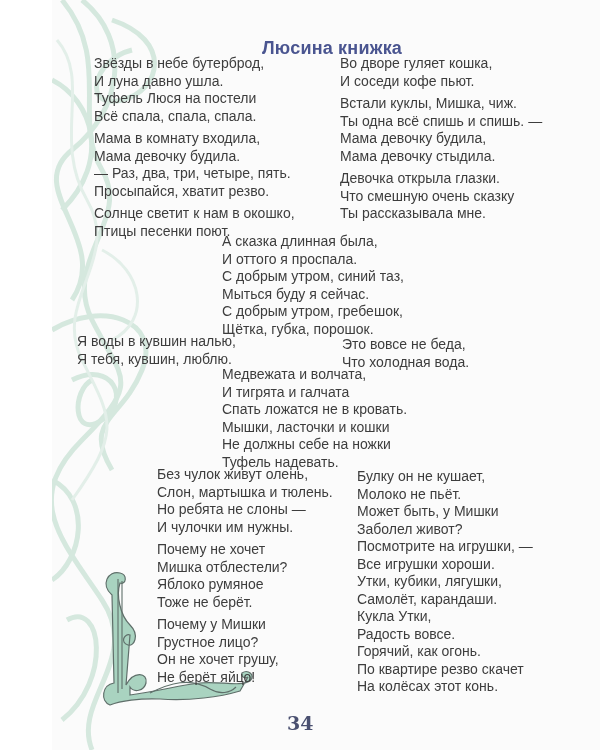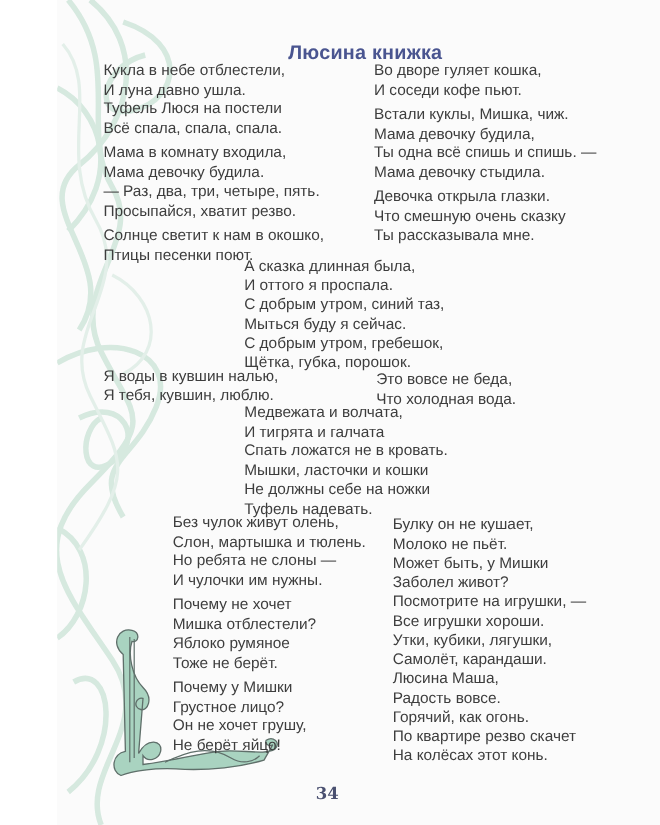--- a/index.html
+++ b/index.html
@@ -16,21 +16,21 @@
   .ornament { position: absolute; left: 52px; top: 0; width: 190px; height: 750px; }
   .title {
     position: absolute; left: 262px; top: 38px;
     font-weight: bold; font-size: 18px; color: #4a5590; letter-spacing: 0.2px;
   }
   .stanza { position: absolute; font-size: 14px; line-height: 17.5px; white-space: nowrap; }
   .stanza div { margin: 0; }
   .gap { height: 5px; }
   .pagenum {
     position: absolute; left: 287px; top: 712px;
-    font-family: "DejaVu Serif", serif; font-weight: bold; font-size: 15px; color: #4a5070;
+    font-family: "DejaVu Serif", serif; font-weight: bold; font-size: 19px; color: #4a5070;
   }
 </style>
 </head>
 <body>
 
 <div class="page"></div>
 
 <svg class="ornament" viewBox="0 0 190 750" xmlns="http://www.w3.org/2000/svg">
   <g fill="none" stroke="#cfe5da" stroke-width="5" opacity="0.85">
     <path d="M10 0 C 60 60, 20 120, 50 170 S 10 260, 40 320 S 90 380, 30 440 S 10 540, 50 600 S 20 700, 40 750"></path>
@@ -56,21 +56,21 @@
     <path d="M28 14 L 28 128"></path>
     <path d="M32 16 L 32 124"></path>
     <path d="M60 128 C 80 118, 100 112, 120 124 C 130 130, 140 128, 146 122"></path>
   </g>
 </svg>
 
 <div class="title">Люсина книжка</div>
 
 <div class="stanza" style="left:94px;top:55px">
   <div>
-    <div>Кукла в небе отблестели,</div>
+    <div>Звёзды в небе бутерброд,</div>
     <div>И луна давно ушла.</div>
     <div>Туфель Люся на постели</div>
     <div>Всё спала, спала, спала.</div>
   </div>
   <div class="gap"></div>
   <div>
     <div>Мама в комнату входила,</div>
     <div>Мама девочку будила.</div>
     <div>— Раз, два, три, четыре, пять.</div>
     <div>Просыпайся, хватит резво.</div>
@@ -83,42 +83,42 @@
 </div>
 
 <div class="stanza" style="left:340px;top:55px">
   <div>
     <div>Во дворе гуляет кошка,</div>
     <div>И соседи кофе пьют.</div>
   </div>
   <div class="gap"></div>
   <div>
     <div>Встали куклы, Мишка, чиж.</div>
+    <div>Ты одна всё спишь и спишь. —</div>
     <div>Мама девочку будила,</div>
-    <div>Ты одна всё спишь и спишь. —</div>
     <div>Мама девочку стыдила.</div>
   </div>
   <div class="gap"></div>
   <div>
     <div>Девочка открыла глазки.</div>
     <div>Что смешную очень сказку</div>
     <div>Ты рассказывала мне.</div>
   </div>
 </div>
 
 <div class="stanza" style="left:222px;top:233px">
   <div>А сказка длинная была,</div>
   <div>И оттого я проспала.</div>
   <div>С добрым утром, синий таз,</div>
   <div>Мыться буду я сейчас.</div>
   <div>С добрым утром, гребешок,</div>
   <div>Щётка, губка, порошок.</div>
 </div>
 
-<div class="stanza" style="left:94px;top:333px">
+<div class="stanza" style="left:77px;top:333px">
   <div>Я воды в кувшин налью,</div>
   <div>Я тебя, кувшин, люблю.</div>
 </div>
 
 <div class="stanza" style="left:342px;top:336px">
   <div>Это вовсе не беда,</div>
   <div>Что холодная вода.</div>
 </div>
 
 <div class="stanza" style="left:222px;top:366px">
@@ -155,20 +155,20 @@
 
 <div class="stanza" style="left:357px;top:468px">
   <div>Булку он не кушает,</div>
   <div>Молоко не пьёт.</div>
   <div>Может быть, у Мишки</div>
   <div>Заболел живот?</div>
   <div>Посмотрите на игрушки, —</div>
   <div>Все игрушки хороши.</div>
   <div>Утки, кубики, лягушки,</div>
   <div>Самолёт, карандаши.</div>
-  <div>Люсина Маша,</div>
+  <div>Кукла Утки,</div>
   <div>Радость вовсе.</div>
   <div>Горячий, как огонь.</div>
   <div>По квартире резво скачет</div>
   <div>На колёсах этот конь.</div>
 </div>
 
 <div class="pagenum">34</div>
 
 </body></html>

